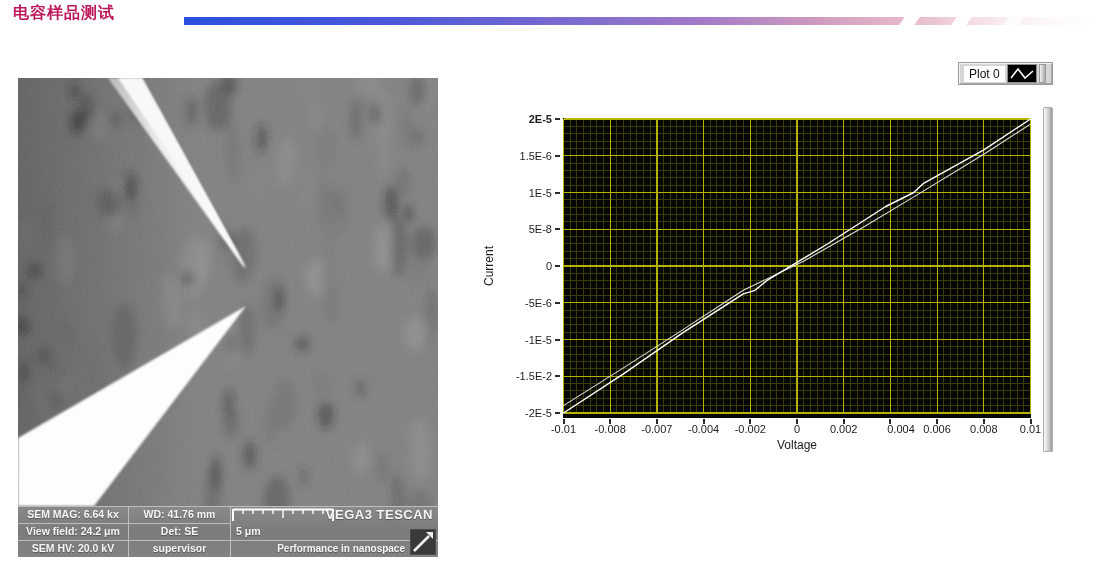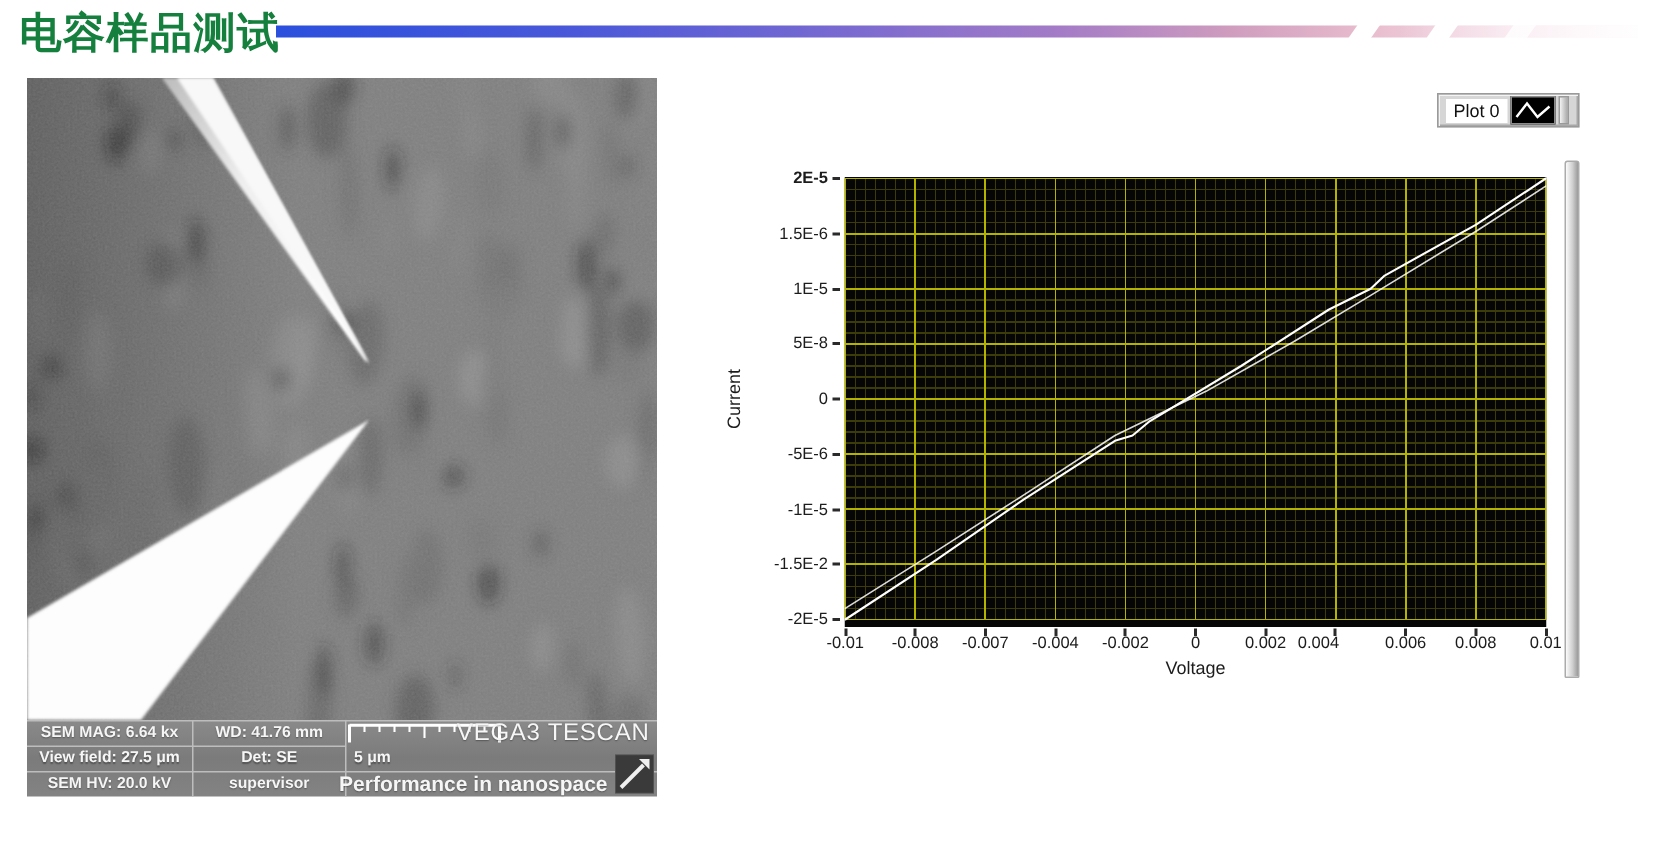--- a/index.html
+++ b/index.html
@@ -1,36 +1,36 @@
 <!DOCTYPE html>
 <html><head>
 <meta charset="utf-8">
 <style>
   html,body{margin:0;padding:0;background:#fff;}
   #slide{position:relative;width:1107px;height:561px;background:#ffffff;overflow:hidden;
          font-family:"Liberation Sans","DejaVu Sans",sans-serif;}
 
   
-  #page-title{position:absolute;left:13px;top:3px;font-size:28px;font-weight:bold;color:#15803d;letter-spacing:1px;}
+  #page-title{position:absolute;left:13px;top:3px;font-size:16px;font-weight:bold;color:#be185d;letter-spacing:1px;}
   #accent-bar{position:absolute;left:184px;top:17px;width:908px;height:8px;
     background:linear-gradient(to right,#2b50dd 0%,#4a58d9 22%,#7a6ad0 42%,#a57cc6 58%,#cf9cbe 70%,#e8bccd 80%,#f7e3ec 92%,#fdf7fa 100%);}
   .accent-stripe{position:absolute;top:-2px;height:12px;width:15px;background:#fff;transform:skewX(-35deg);}
   #accent-fade{position:absolute;right:0;top:0;height:100%;width:160px;
     background:linear-gradient(to right,rgba(255,255,255,0),rgba(255,255,255,.85));}
 
   
-  #sem-figure{position:absolute;left:18px;top:52px;width:420px;height:479px;}
+  #sem-figure{position:absolute;left:18px;top:78px;width:420px;height:479px;}
   #sem-micrograph{position:absolute;left:0;top:0;width:420px;height:428px;display:block;}
   #sem-info-bar{position:absolute;left:0;top:428px;width:420px;height:51px;
     background:linear-gradient(to bottom,#8a8a8a,#7b7b7b 50%,#838383);color:#f6f6f6;}
   .sem-cell{position:absolute;font-size:10.5px;font-weight:bold;text-align:center;line-height:17px;
     white-space:nowrap;text-shadow:0 1px 1px rgba(0,0,0,.35);}
   .bar-line{position:absolute;background:#bdbdbd;}
-  #sem-brand{position:absolute;right:5px;top:0;font-size:16px;font-weight:normal;line-height:17px;letter-spacing:.5px;text-shadow:0 1px 1px rgba(0,0,0,.35);}
-  #sem-tagline{position:absolute;right:33px;top:34px;font-size:14px;font-weight:bold;line-height:17px;text-shadow:0 1px 1px rgba(0,0,0,.35);}
+  #sem-brand{position:absolute;right:5px;top:0;font-size:13px;font-weight:bold;line-height:17px;letter-spacing:.5px;text-shadow:0 1px 1px rgba(0,0,0,.35);}
+  #sem-tagline{position:absolute;right:33px;top:34px;font-size:10px;font-weight:bold;line-height:17px;text-shadow:0 1px 1px rgba(0,0,0,.35);}
   #sem-scale-label{position:absolute;left:218px;top:17px;font-size:10.5px;font-weight:bold;line-height:17px;text-shadow:0 1px 1px rgba(0,0,0,.35);}
   #scale-ruler{position:absolute;left:214px;top:2px;}
   #tescan-logo{position:absolute;right:2px;top:23px;}
 
   
   #plot-legend{position:absolute;left:958px;top:62px;width:95px;height:23px;background:#d6d6d6;
     border:1px solid #9a9a9a;box-shadow:inset 1px 1px 0 #f4f4f4, inset -1px -1px 0 #a8a8a8;
     display:flex;align-items:center;box-sizing:border-box;}
   #legend-label-box{background:#fff;color:#111;font-size:12px;line-height:16px;padding:0 5px;margin-left:5px;}
   #legend-icon-box{width:28px;height:17px;background:#000;border:1px solid #8c8c8c;margin-left:2px;display:flex;align-items:center;justify-content:center;}
@@ -209,21 +209,21 @@
 
     <div id="sem-info-bar">
       <div class="bar-line" style="left:0;top:0;width:420px;height:1px;"></div>
       <div class="bar-line" style="left:110px;top:0;width:1px;height:51px;"></div>
       <div class="bar-line" style="left:212px;top:0;width:1px;height:51px;"></div>
       <div class="bar-line" style="left:0;top:17px;width:212px;height:1px;"></div>
       <div class="bar-line" style="left:0;top:34px;width:420px;height:1px;"></div>
 
       <div class="sem-cell" style="left:0;top:0;width:110px;">SEM MAG: 6.64 kx</div>
       <div class="sem-cell" style="left:111px;top:0;width:101px;">WD: 41.76 mm</div>
-      <div class="sem-cell" style="left:0;top:17px;width:110px;">View field: 27.5 μm</div>
+      <div class="sem-cell" style="left:0;top:17px;width:110px;">View field: 24.2 μm</div>
       <div class="sem-cell" style="left:111px;top:17px;width:101px;">Det: SE</div>
       <div class="sem-cell" style="left:0;top:34px;width:110px;">SEM HV: 20.0 kV</div>
       <div class="sem-cell" style="left:111px;top:34px;width:101px;">supervisor</div>
 
       <svg id="scale-ruler" width="102" height="14" viewBox="0 0 102 14">
           <line x1="1" y1="1.5" x2="101" y2="1.5" stroke="#fff" stroke-width="2"></line>
           <line x1="1" y1="1" x2="1" y2="13" stroke="#fff" stroke-width="2"></line>
           <line x1="11" y1="1" x2="11" y2="6" stroke="#fff" stroke-width="1.4"></line>
           <line x1="21" y1="1" x2="21" y2="6" stroke="#fff" stroke-width="1.4"></line>
           <line x1="31" y1="1" x2="31" y2="6" stroke="#fff" stroke-width="1.4"></line>
@@ -407,21 +407,21 @@
       <div class="x-tick-label" style="left: 656.9px; top: 423px;">-0.007</div>
       <div class="x-tick-dash" style="left: 656.9px; top: 419px;"></div>
       <div class="x-tick-label" style="left: 703.6px; top: 423px;">-0.004</div>
       <div class="x-tick-dash" style="left: 703.6px; top: 419px;"></div>
       <div class="x-tick-label" style="left: 750.3px; top: 423px;">-0.002</div>
       <div class="x-tick-dash" style="left: 750.3px; top: 419px;"></div>
       <div class="x-tick-label" style="left: 797px; top: 423px;">0</div>
       <div class="x-tick-dash" style="left: 797px; top: 419px;"></div>
       <div class="x-tick-label" style="left: 843.7px; top: 423px;">0.002</div>
       <div class="x-tick-dash" style="left: 843.7px; top: 419px;"></div>
-      <div class="x-tick-label" style="left: 879px; top: 423px;">0.004</div>
+      <div class="x-tick-label" style="left: 901px; top: 423px;">0.004</div>
       <div class="x-tick-dash" style="left: 890.4px; top: 419px;"></div>
       <div class="x-tick-label" style="left: 937.1px; top: 423px;">0.006</div>
       <div class="x-tick-dash" style="left: 937.1px; top: 419px;"></div>
       <div class="x-tick-label" style="left: 983.8px; top: 423px;">0.008</div>
       <div class="x-tick-dash" style="left: 983.8px; top: 419px;"></div>
       <div class="x-tick-label" style="left: 1030.5px; top: 423px;">0.01</div>
       <div class="x-tick-dash" style="left: 1030.5px; top: 419px;"></div>
     </div>
 
 </div>

